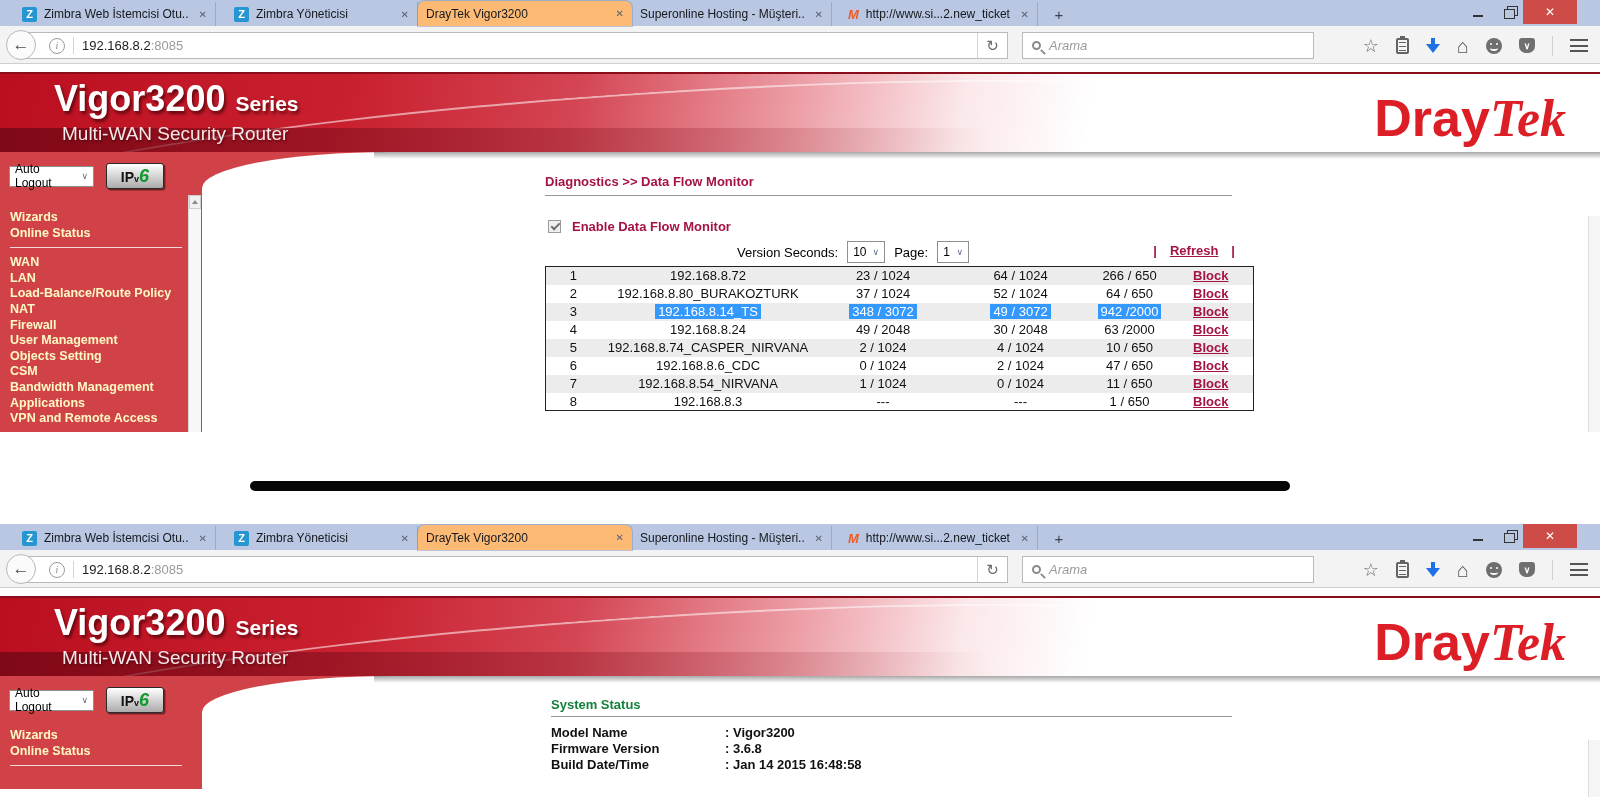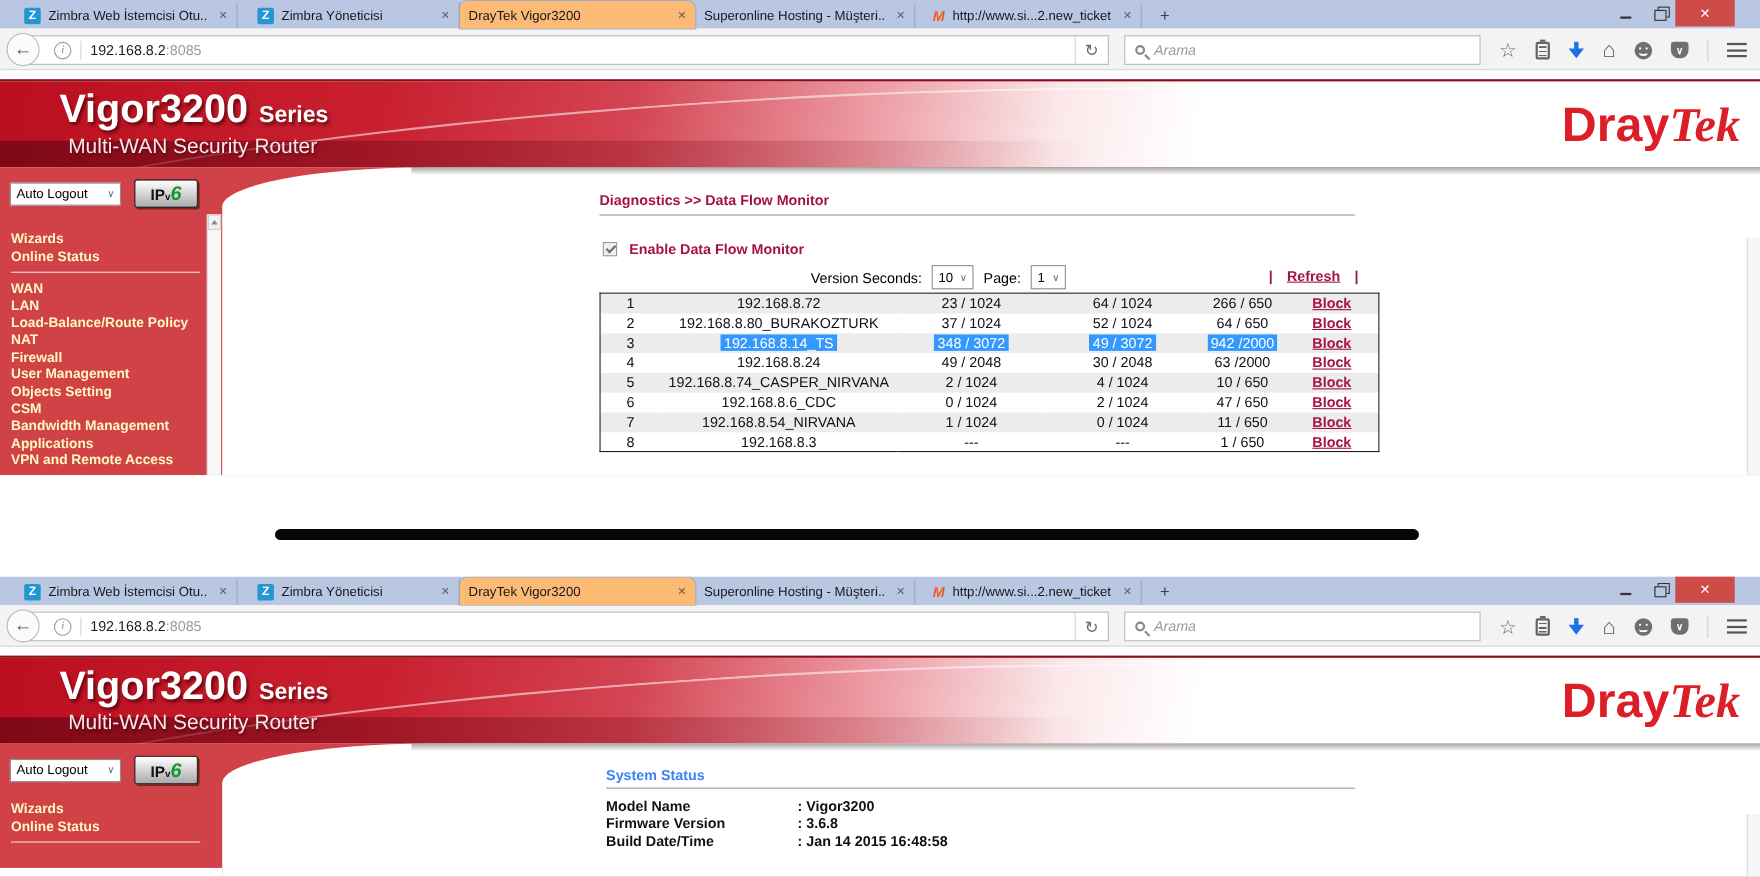--- a/index.html
+++ b/index.html
@@ -45,21 +45,21 @@
   .icon-info { width:16px; height:16px; border:1px solid #9a9a9a; border-radius:50%; color:#8a8a8a;
                font-size:10px; font-style:italic; font-family:"Liberation Serif",serif;
                display:flex; align-items:center; justify-content:center; flex:none; }
   .icon-info::after { content:"i"; }
   .urlsep { width:1px; height:17px; background:#d4d4d6; margin:0 8px; }
   .urltext { flex:1; font-size:13px; color:#1c1c1c; }
   .urlport { color:#9a9a9a; }
   .reload { width:30px; height:25px; border-left:1px solid #d4d4d6; display:flex; align-items:center;
             justify-content:center; color:#6a6a6a; font-size:15px; }
   .reload::after { content:"↻"; }
-  .searchbar { position:absolute; left:1022px; width:324px; top:6px; height:27px; background:#fff;
+  .searchbar { position:absolute; left:1022px; width:292px; top:6px; height:27px; background:#fff;
                border:1px solid #b6b9be; display:flex; align-items:center; gap:8px; padding:0 9px; }
   .icon-mag { width:9px; height:9px; border:2px solid #8a8a8a; border-radius:50%; position:relative; flex:none; }
   .icon-mag::after { content:""; position:absolute; width:6px; height:2px; background:#8a8a8a;
                      transform:rotate(45deg); left:6px; top:8px; }
   .searchph { font-size:13px; font-style:italic; color:#9b9b9b; }
   .tbicons { position:absolute; right:12px; top:6px; height:27px; display:flex; align-items:center; gap:17px; }
   .icon-star { color:#6b6b6b; font-size:18px; line-height:1; }
   .icon-star::after { content:"☆"; }
   .icon-clip { width:13px; height:16px; border:2px solid #636363; border-radius:2px; position:relative; }
   .icon-clip::before { content:""; position:absolute; left:2px; top:-4px; width:5px; height:2px; background:#636363; }
@@ -91,38 +91,38 @@
      background:linear-gradient(100deg,#bb0f20 0%,#c9202f 22%,#d44553 36%,#eda0a8 50%,#fbe8ea 60%,#ffffff 68%); }
   .dtheader::after { content:""; position:absolute; left:0; bottom:0; height:24px; width:100%;
      background:linear-gradient(to right, rgba(110,6,20,.78), rgba(140,25,40,.38) 35%, rgba(160,40,60,0) 62%); }
   .dtheader::before { content:""; position:absolute; left:-6%; top:26%; width:90%; height:210%;
      border-radius:50%; border-top:2px solid rgba(255,255,255,.55); transform:rotate(-4deg); }
   .brand-title { position:absolute; left:54px; top:4px; color:#fff; font-size:36px; font-weight:bold;
      text-shadow:2px 3px 3px rgba(60,0,5,.65); z-index:2; }
   .brand-title .series { font-size:21px; }
   .brand-sub { position:absolute; left:62px; top:49px; font-size:19px; color:#f6e7e8;
      text-shadow:1px 2px 2px rgba(60,0,5,.5); z-index:2; }
-  .dtlogo { position:absolute; right:18px; top:16px; font-size:44px; color:#dc1f26; z-index:2; line-height:1.1; }
+  .dtlogo { position:absolute; right:34px; top:16px; font-size:52px; color:#dc1f26; z-index:2; line-height:1.1; }
   .dtlogo .dray { font-weight:bold; }
   .dtlogo .tek { font-family:"Liberation Serif",serif; font-style:italic; font-weight:bold; }
 
   
   .dtbody { position:absolute; top:152px; left:0; right:0; bottom:0; background:#d04248; }
   .panel { position:absolute; left:202px; top:0; right:0; bottom:0; background:#fff;
            border-top-left-radius:190px 36px; }
   .panel::before { content:""; position:absolute; top:0; left:172px; right:0; height:7px;
            background:linear-gradient(to bottom, rgba(80,80,80,.5), rgba(80,80,80,0)); }
   .vscroll { position:absolute; right:0; top:64px; bottom:0; width:12px; background:#f5f5f5;
              border-left:1px solid #dcdcdc; z-index:6; }
 
   .side { position:absolute; left:0; top:0; width:202px; bottom:0; }
   .logout-row { position:absolute; left:9px; top:11px; display:flex; gap:12px; align-items:center; }
   .fakesel { display:flex; justify-content:space-between; align-items:center; border:1px solid #8f8f8f;
              background:#fff; padding:0 5px; font-size:12px; color:#000; height:21px; }
-  .sel-logout { width:101px; }
+  .sel-logout { width:85px; }
   .caret { color:#5b6b8a; font-size:9px; margin-left:5px; }
   .caret::after { content:"∨"; }
   .ipv6btn { width:58px; height:26px; background:linear-gradient(#ffffff,#d9d9d9 45%,#ababab);
              border:1px solid #2a2a2a; border-radius:3px; box-shadow:1.5px 1.5px 0 rgba(0,0,0,.45);
              display:flex; align-items:baseline; justify-content:center; font-weight:bold;
              font-size:14px; color:#111; padding-top:3px; }
   .ipv6btn .vv { font-size:9px; }
   .ipv6btn .six { color:#129a2f; font-style:italic; font-size:18px; line-height:1; }
   .menu { position:absolute; left:10px; width:180px; color:#fef9c3; font-weight:bold;
           font-size:12.5px; line-height:15.6px; white-space:nowrap; }
@@ -158,21 +158,21 @@
   .dftable th .uh { text-decoration:underline; }
   .dftable td { text-align:center; height:18px; padding:0; color:#101010; }
   .dftable tr.odd td { background:#ececec; }
   .c-idx{width:55px} .c-ip{width:215px} .c-tx{width:135px} .c-rx{width:140px} .c-se{width:78px} .c-ac{width:85px}
   .blk { color:#a41246; font-weight:bold; text-decoration:underline; cursor:pointer; }
   .hl { background:#3399ff; color:#fff; padding:0 3px; }
   .sortcaret { color:#e8192c; font-size:10px; margin-left:3px; font-weight:bold; }
   .sortcaret::after { content:"∨"; }
 
   
-  .sstitle { position:absolute; left:349px; top:21px; font-size:13px; font-weight:bold; color:#3b82f6; }
+  .sstitle { position:absolute; left:349px; top:21px; font-size:13px; font-weight:bold; color:#15803d; }
   .hr-ss { top:40px; left:349px; width:681px; }
   .ssrows { position:absolute; left:349px; top:48px; font-size:13px; font-weight:bold; color:#111; }
   .ssrow { display:flex; height:16px; align-items:center; }
   .ssl { width:174px; }
 
   .blackline { position:absolute; left:250px; top:481px; width:1040px; height:10px;
                background:#060606; border-radius:5px; z-index:10; }
 </style>
 </head>
 <body>

